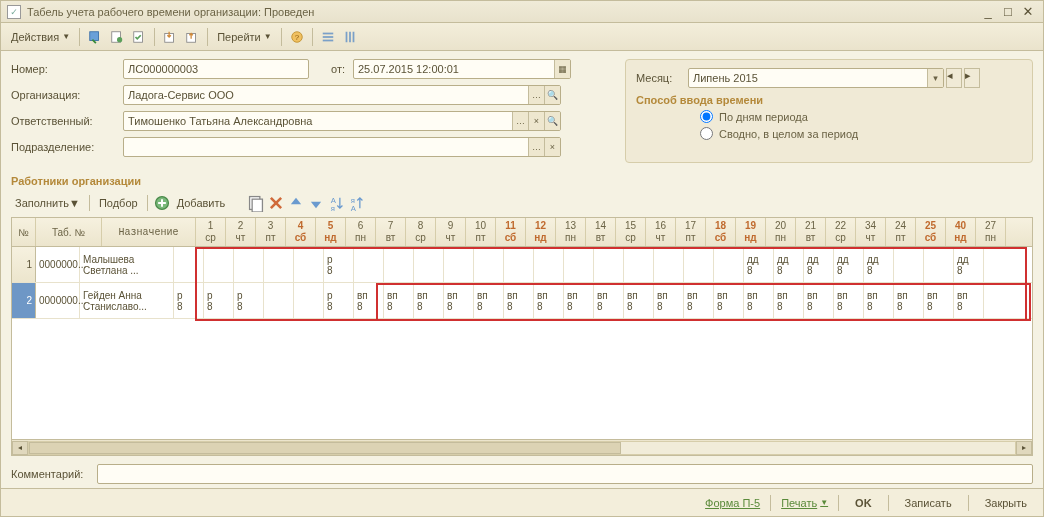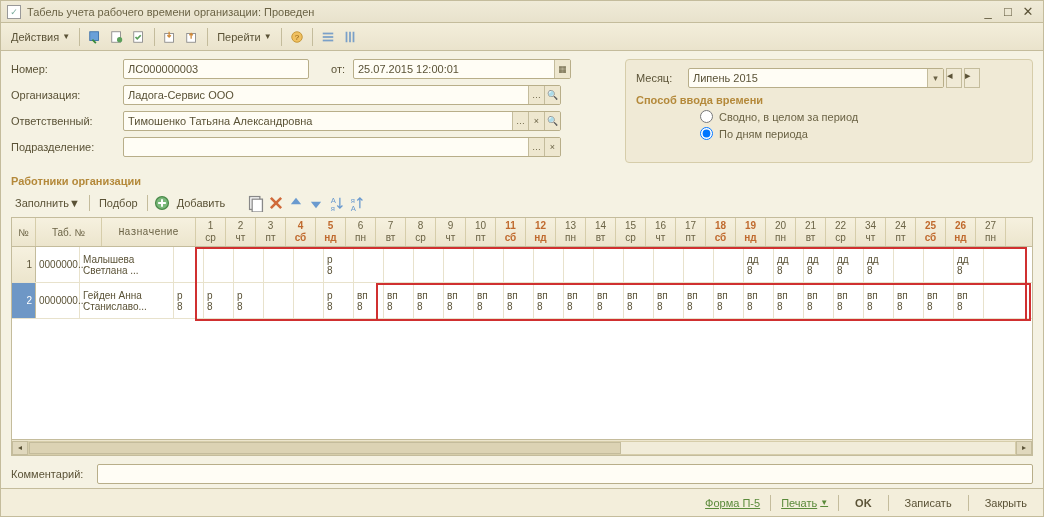--- a/index.html
+++ b/index.html
@@ -200,26 +200,26 @@
               <span>Липень 2015</span>
               <span class="btns">
                 <span class="ib">▾</span>
               </span>
             </div>
           <span class="ib" style="width:16px;height:20px;border:1px solid #c4bc9c;margin-left:2px">◂</span>
           <span class="ib" style="width:16px;height:20px;border:1px solid #c4bc9c;margin-left:2px">▸</span>
         </div>
         <div class="section-title">Способ ввода времени</div>
         <div class="radio-row">
+            <input type="radio" checked="" style="">
+            <span>По дням периода</span>
+          </div>
+        <div class="radio-row">
             <input type="radio" style="">
             <span>Сводно, в целом за период</span>
-          </div>
-        <div class="radio-row">
-            <input type="radio" checked="" style="">
-            <span>По дням периода</span>
           </div>
       </div>
     </div>
 
     <div class="section-title">Работники организации</div>
 
     <div class="subtb">
       <span class="lbl">
           <span>Заполнить</span>
           <span class="dd">▼</span>
@@ -375,21 +375,21 @@
           </div>
           <div class="gcol day">
             <span class="d1">24</span>
             <span class="d2">пт</span>
           </div>
           <div class="gcol day weekend">
             <span class="d1">25</span>
             <span class="d2">сб</span>
           </div>
           <div class="gcol day weekend">
-            <span class="d1">26</span>
+            <span class="d1">40</span>
             <span class="d2">нд</span>
           </div>
           <div class="gcol day">
             <span class="d1">27</span>
             <span class="d2">пн</span>
           </div>
           <div class="gcol last"></div>
         </div>
       <div class="gridbody" id="gridbody">
         <div class="redbox1"></div>

